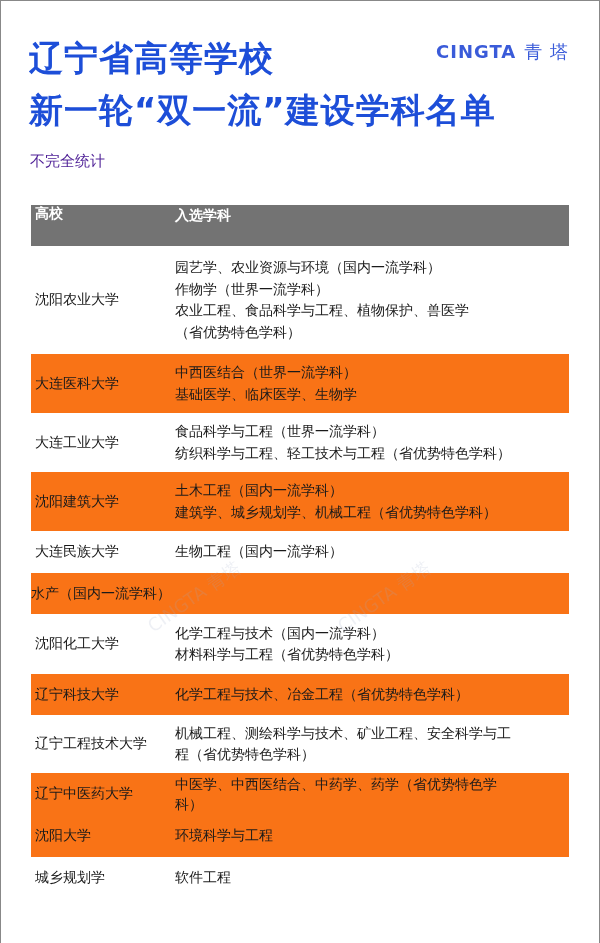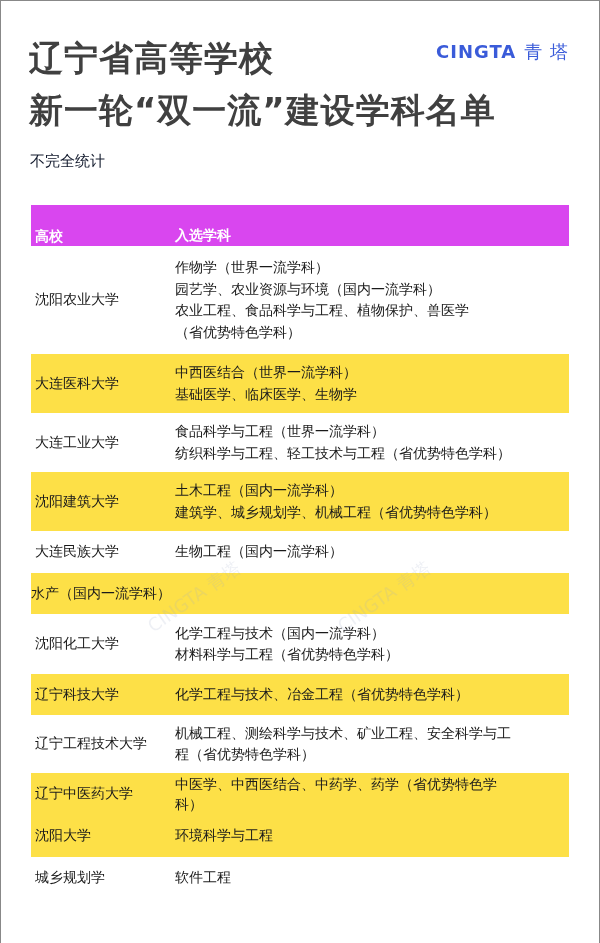--- a/index.html
+++ b/index.html
@@ -1,30 +1,30 @@
 <!DOCTYPE html>
 <html><head>
 <meta charset="utf-8">
 <style>
   html, body { margin: 0; padding: 0; }
   body {
     width: 600px; height: 943px; background: #ffffff; position: relative; overflow: hidden;
     font-family: "DejaVu Sans", "Liberation Sans", sans-serif; color: #111;
   }
   .frame { position: absolute; inset: 0; border-left: 1px solid #888; border-right: 1px solid #888; border-top: 1px solid #888; pointer-events: none; }
-  .title { position: absolute; left: 29px; font-size: 34px; font-weight: bold; letter-spacing: 1px; color: #404040; white-space: nowrap; }
+  .title { position: absolute; left: 29px; font-size: 34px; font-weight: bold; letter-spacing: 1px; color: #1d4ed8; white-space: nowrap; }
   .t1 { top: 36px; }
   .t2 { top: 88px; }
   .brand { position: absolute; top: 40px; left: 436px; font-size: 18px; font-weight: bold; color: #3A5BD9; letter-spacing: 1px; white-space: nowrap; }
   .brand .cn { margin-left: 8px; font-weight: normal; text-align: right; }
-  .subtitle { position: absolute; top: 152px; left: 30px; font-size: 15px; color: #0f172a; font-family: Liberation Serif, serif; }
+  .subtitle { position: absolute; top: 152px; left: 30px; font-size: 15px; color: #4c1d95; font-family: Liberation Serif, serif; }
   .table { position: absolute; left: 31px; top: 205px; width: 538px; }
-  .thead { background: #d946ef; color: #fff; height: 41px; display: flex; align-items: flex-end; font-size: 14px; font-weight: bold; }
+  .thead { background: #737373; color: #fff; height: 41px; display: flex; align-items: flex-start; font-size: 14px; font-weight: bold; }
   .row { display: flex; align-items: center; font-size: 14px; color: #1a1a1a; }
-  .row.alt { background: #fde047; }
+  .row.alt { background: #f97316; }
   .c1 { width: 144px; padding-left: 4px; box-sizing: border-box; flex-shrink: 0; }
   .c2 { flex: 1; padding-right: 4px; line-height: 21.5px; }
   .c2 .line { display: block; white-space: nowrap; }
   .watermark { position: absolute; color: rgba(160,170,200,0.18); font-size: 18px; transform: rotate(-35deg); white-space: nowrap; pointer-events: none; }
 </style>
 </head>
 <body>
 
 <div class="frame"></div>
 
@@ -39,22 +39,22 @@
 
 <div class="table">
   <div class="thead">
     <div class="c1">高校</div>
     <div class="c2">入选学科</div>
   </div>
 
   <div class="row" style="height:108px">
     <div class="c1">沈阳农业大学</div>
     <div class="c2">
+      <span class="line">园艺学、农业资源与环境（国内一流学科）</span>
       <span class="line">作物学（世界一流学科）</span>
-      <span class="line">园艺学、农业资源与环境（国内一流学科）</span>
       <span class="line">农业工程、食品科学与工程、植物保护、兽医学</span>
       <span class="line">（省优势特色学科）</span>
     </div>
   </div>
 
   <div class="row alt" style="height:59px">
     <div class="c1">大连医科大学</div>
     <div class="c2">
       <span class="line">中西医结合（世界一流学科）</span>
       <span class="line">基础医学、临床医学、生物学</span>

